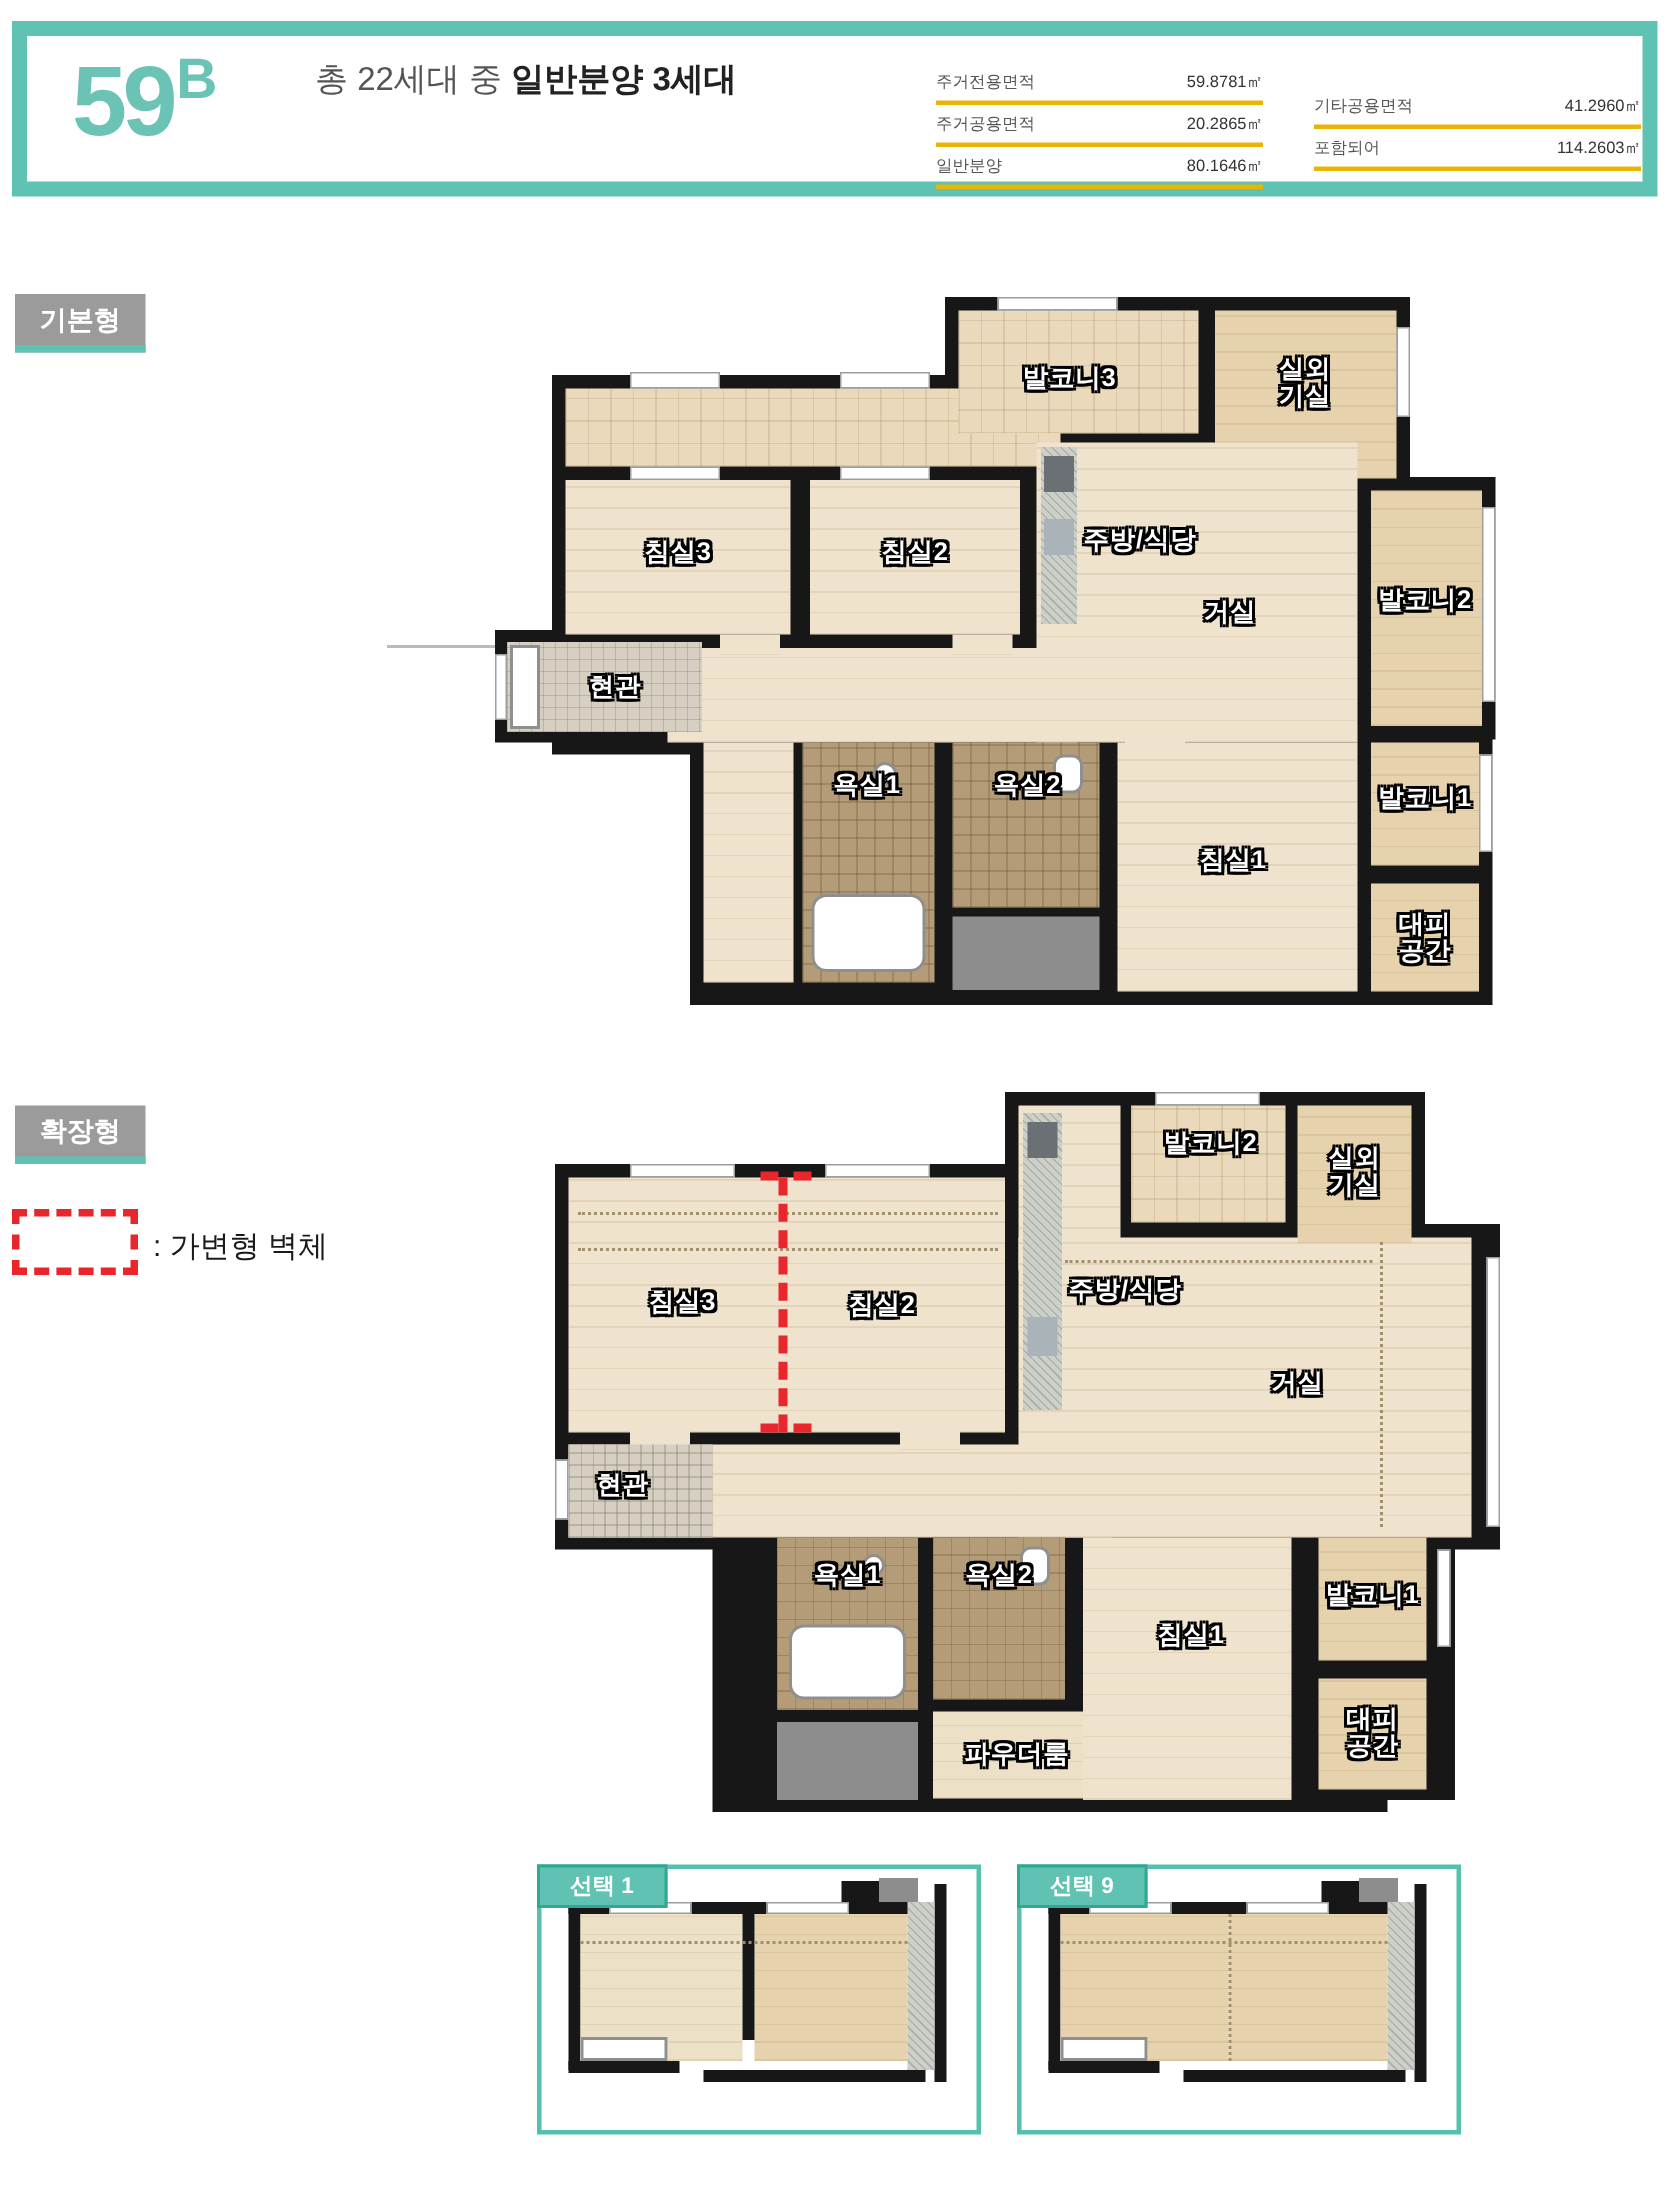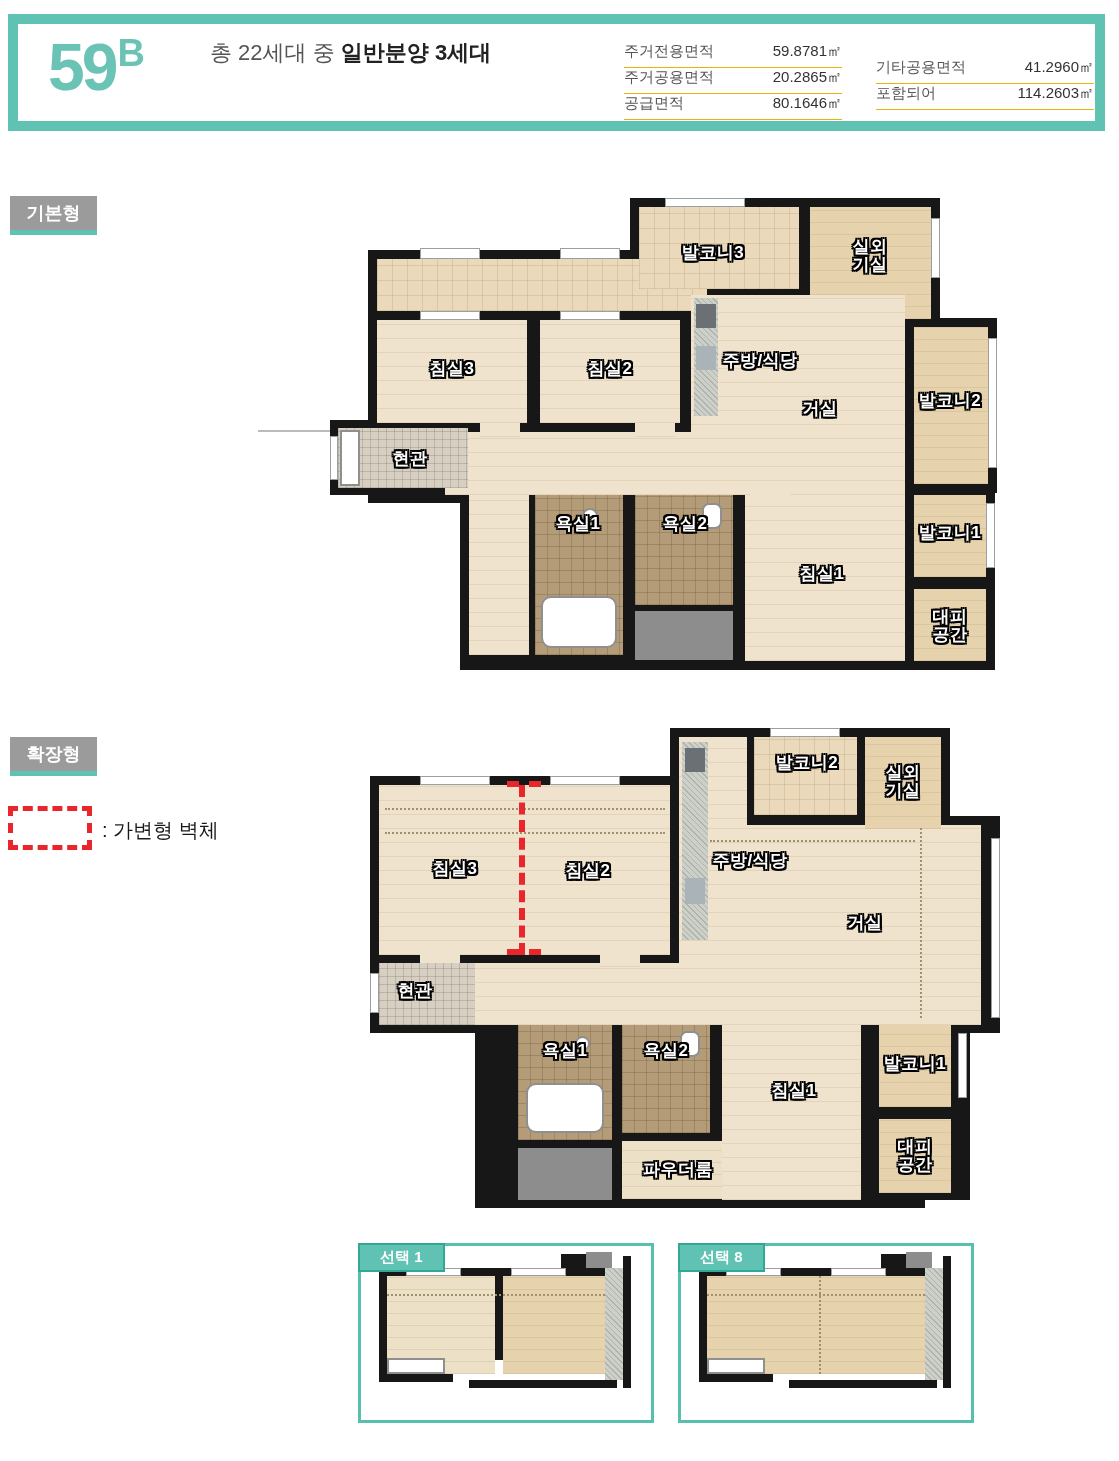--- a/index.html
+++ b/index.html
@@ -9,22 +9,22 @@
   .hdr{position:absolute;left:8px;top:14px;width:1097px;height:117px;
        border:10px solid #5fc2b2;background:#fff;box-sizing:border-box;}
   .unit-code{position:absolute;left:30px;top:10px;display:flex;align-items:flex-start;color:#6ac3b4;font-weight:700;}
   .unit-num{font-size:66px;line-height:1;letter-spacing:-3px;}
   .unit-suffix{font-size:38px;line-height:1;margin:0 0 4px 2px;}
   .title-wrap{position:absolute;left:192px;top:14px;}
   .title-line{font-size:22px;color:#555;}
   .title-line b{color:#222;}
   .notice{margin-top:7px;font-size:13px;font-weight:700;color:#f0282f;line-height:1.5;}
   .atable{position:absolute;top:18px;}
-  .arow{display:flex;justify-content:space-between;height:25px;
-        border-bottom:1px solid #eab308;font-size:15px;color:#555;}
+  .arow{display:flex;justify-content:space-between;align-items:center;height:25px;
+        border-bottom:3px solid #eab308;font-size:11px;color:#555;}
   .aval{color:#333;}
   
   .badge{position:absolute;left:10px;width:87px;height:34px;background:#9b9b9b;color:#fff;
          font-size:18px;font-weight:700;display:flex;align-items:center;justify-content:center;
          border-bottom:5px solid #5fc2b2;}
   .legend-box{position:absolute;left:8px;top:806px;width:84px;height:44px;
               border:5px dashed #e8262c;box-sizing:border-box;}
   .legend-txt{position:absolute;left:102px;top:817px;font-size:20px;font-weight:400;color:#1a1a1a;}
   
   .plan{position:absolute;}
@@ -83,21 +83,21 @@
   <div class="atable" style="left:606px;width:218px;">
     <div class="arow">
       <span>주거전용면적</span>
       <span class="aval">59.8781㎡</span>
     </div>
     <div class="arow">
       <span>주거공용면적</span>
       <span class="aval">20.2865㎡</span>
     </div>
     <div class="arow">
-      <span>공급면적</span>
+      <span>일반분양</span>
       <span class="aval">80.1646㎡</span>
     </div>
   </div>
   <div class="atable" style="left:858px;width:218px;margin-top:16px;">
     <div class="arow">
       <span>기타공용면적</span>
       <span class="aval">41.2960㎡</span>
     </div>
     <div class="arow">
       <span>포함되어</span>
@@ -251,21 +251,21 @@
   <div class="counter" style="left:244px;top:22px;width:18px;height:112px;"></div>
   <div class="dotl" style="left:26px;top:48px;width:218px;"></div>
   <div class="win" style="left:45px;top:22px;width:55px;height:8px;"></div>
   <div class="win" style="left:150px;top:22px;width:55px;height:8px;"></div>
   <div class="fix" style="left:26px;top:112px;width:58px;height:16px;"></div>
   <div class="wl" style="left:18px;top:128px;width:74px;height:8px;"></div>
   <div class="wl" style="left:108px;top:134px;width:148px;height:8px;"></div>
 </div>
 
 <div class="opt-box" style="left:678px;">
-  <div class="opt-tab">선택 8</div>
+  <div class="opt-tab">선택 9</div>
   <div class="wl" style="left:18px;top:22px;width:238px;height:8px;"></div>
   <div class="wl" style="left:18px;top:22px;width:8px;height:112px;"></div>
   <div class="wl" style="left:262px;top:10px;width:8px;height:132px;"></div>
   <div class="wl" style="left:200px;top:8px;width:25px;height:16px;"></div>
   <div class="gray" style="left:225px;top:6px;width:26px;height:16px;"></div>
   <div class="tan" style="left:26px;top:30px;width:112px;height:98px;"></div>
   <div class="tan" style="left:138px;top:30px;width:106px;height:98px;"></div>
   <div class="dotv" style="left:138px;top:30px;height:98px;"></div>
   <div class="counter" style="left:244px;top:22px;width:18px;height:112px;"></div>
   <div class="dotl" style="left:26px;top:48px;width:218px;"></div>

